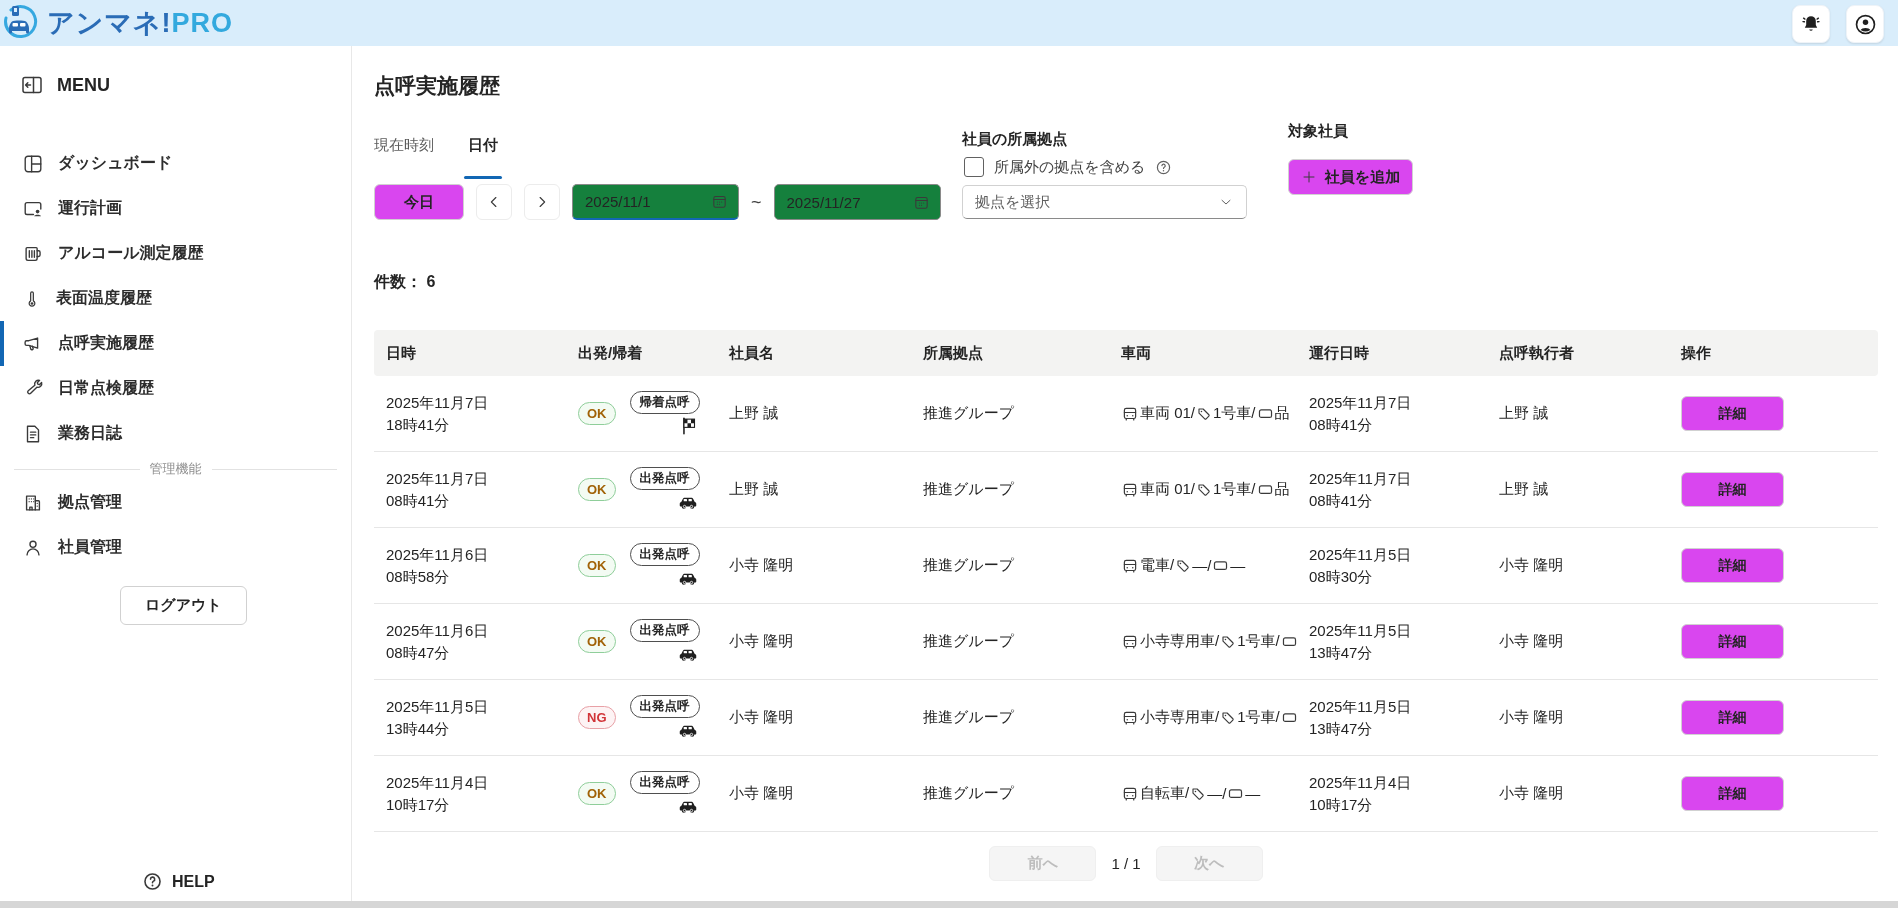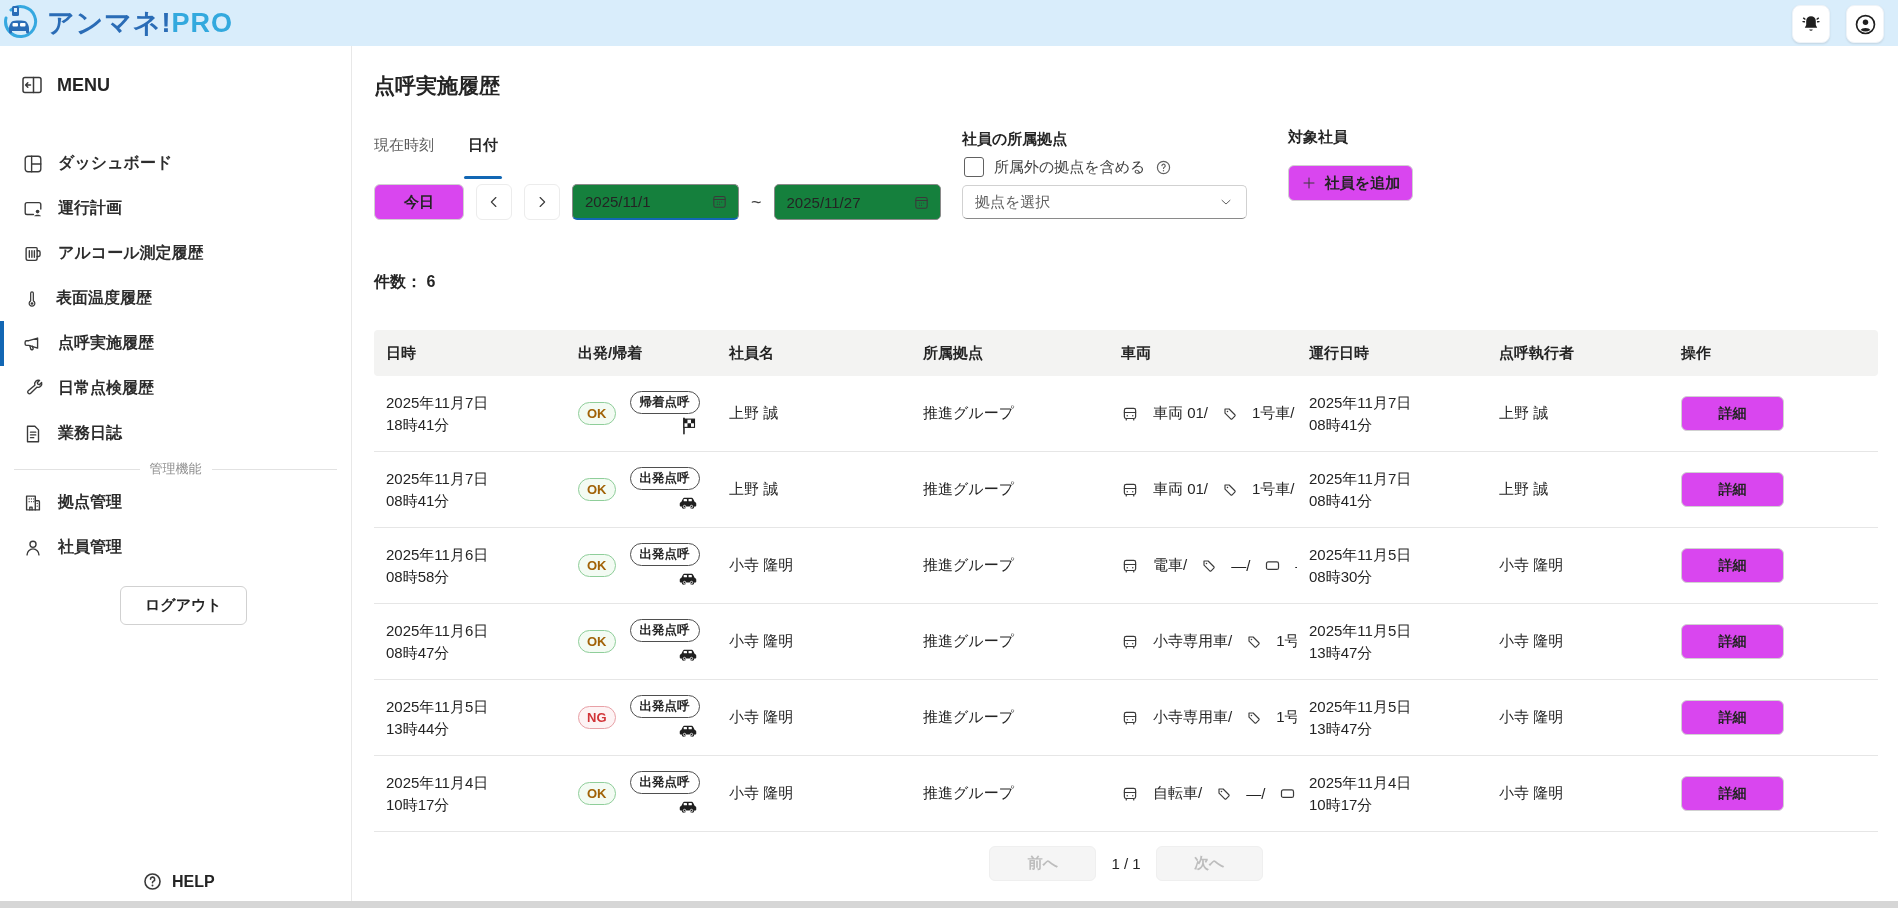--- a/index.html
+++ b/index.html
@@ -52,41 +52,41 @@
   .date-field.focused{border-bottom:2px solid #1267b4;}
   .tilde{font-size:18px;color:#424242;}
 
   .branch-filter{position:absolute;left:610px;top:84px;}
   .filter-label{font-size:15px;font-weight:bold;}
   .checkbox-row{display:flex;align-items:center;gap:10px;margin:8px 0 0 2px;font-size:15px;color:#424242;}
   .checkbox{width:18px;height:18px;border:1.5px solid #616161;border-radius:3px;background:#fff;cursor:pointer;}
   .select{width:285px;height:34px;border:1px solid #d1d1d1;border-bottom-color:#8a8a8a;border-radius:5px;margin-top:8px;
           display:flex;align-items:center;justify-content:space-between;padding:0 12px;box-sizing:border-box;
           font-size:15px;color:#5f5f5f;cursor:pointer;background:#fff;}
-  .target-filter{position:absolute;left:936px;top:82px;}
+  .target-filter{position:absolute;left:936px;top:76px;}
   .add-emp-btn{margin-top:18px;width:125px;height:36px;font-size:15px;font-weight:bold;display:flex;
                align-items:center;justify-content:center;gap:8px;}
 
   .count-line{position:absolute;left:22px;top:226px;font-size:16px;font-weight:bold;}
 
   .table{position:absolute;left:22px;top:284px;width:1504px;}
   .thead,.trow{display:grid;grid-template-columns:192px 151px 194px 198px 188px 190px 194px 1fr;}
   .thead{height:46px;background:#f3f3f2;border-radius:4px;align-items:center;font-weight:bold;font-size:15px;}
   .thead>div{padding-left:12px;}
   .trow{height:75px;border-bottom:1px solid #e6e6e6;align-items:center;font-size:15px;}
   .trow>div{padding-left:12px;box-sizing:border-box;}
   .cell-2line{line-height:1.45;}
   .col-op{padding-left:0 !important;}
   .status-cell{display:flex;align-items:center;gap:14px;}
   .status-badge{font-size:13px;font-weight:bold;border-radius:999px;padding:3px 8px;border:1px solid;}
   .status-badge.ok{color:#a16207;background:#f3fbf3;border-color:#8fce9a;}
   .status-badge.ng{color:#d13438;background:#fdf3f4;border-color:#e8a0a6;}
   .calltype{display:flex;flex-direction:column;align-items:flex-end;gap:1px;}
   .call-pill{font-size:12.5px;font-weight:bold;border:1px solid #4f4f4f;border-radius:999px;padding:2px 9px;white-space:nowrap;}
-  .vehicle-cell{display:flex;align-items:center;white-space:nowrap;overflow:hidden;gap:14px;}
+  .vehicle-cell{display:flex;align-items:center;white-space:nowrap;overflow:hidden;gap:1px;}
   .detail-btn{width:103px;height:35px;font-size:14px;font-weight:bold;}
 
   .pagination{position:absolute;left:22px;top:800px;width:1504px;display:flex;align-items:center;justify-content:center;gap:15px;}
   .page-btn{width:107px;height:35px;background:#f5f5f5;border:1px solid #efefef;border-radius:6px;
             color:#bdbdbd;font-size:15px;font-weight:bold;font-family:inherit;cursor:default;}
   .page-num{font-size:15px;color:#242424;}
 
   .bottom-strip{position:absolute;left:0;right:0;bottom:0;height:7px;background:#d6d6d6;}
 </style>
 </head>

